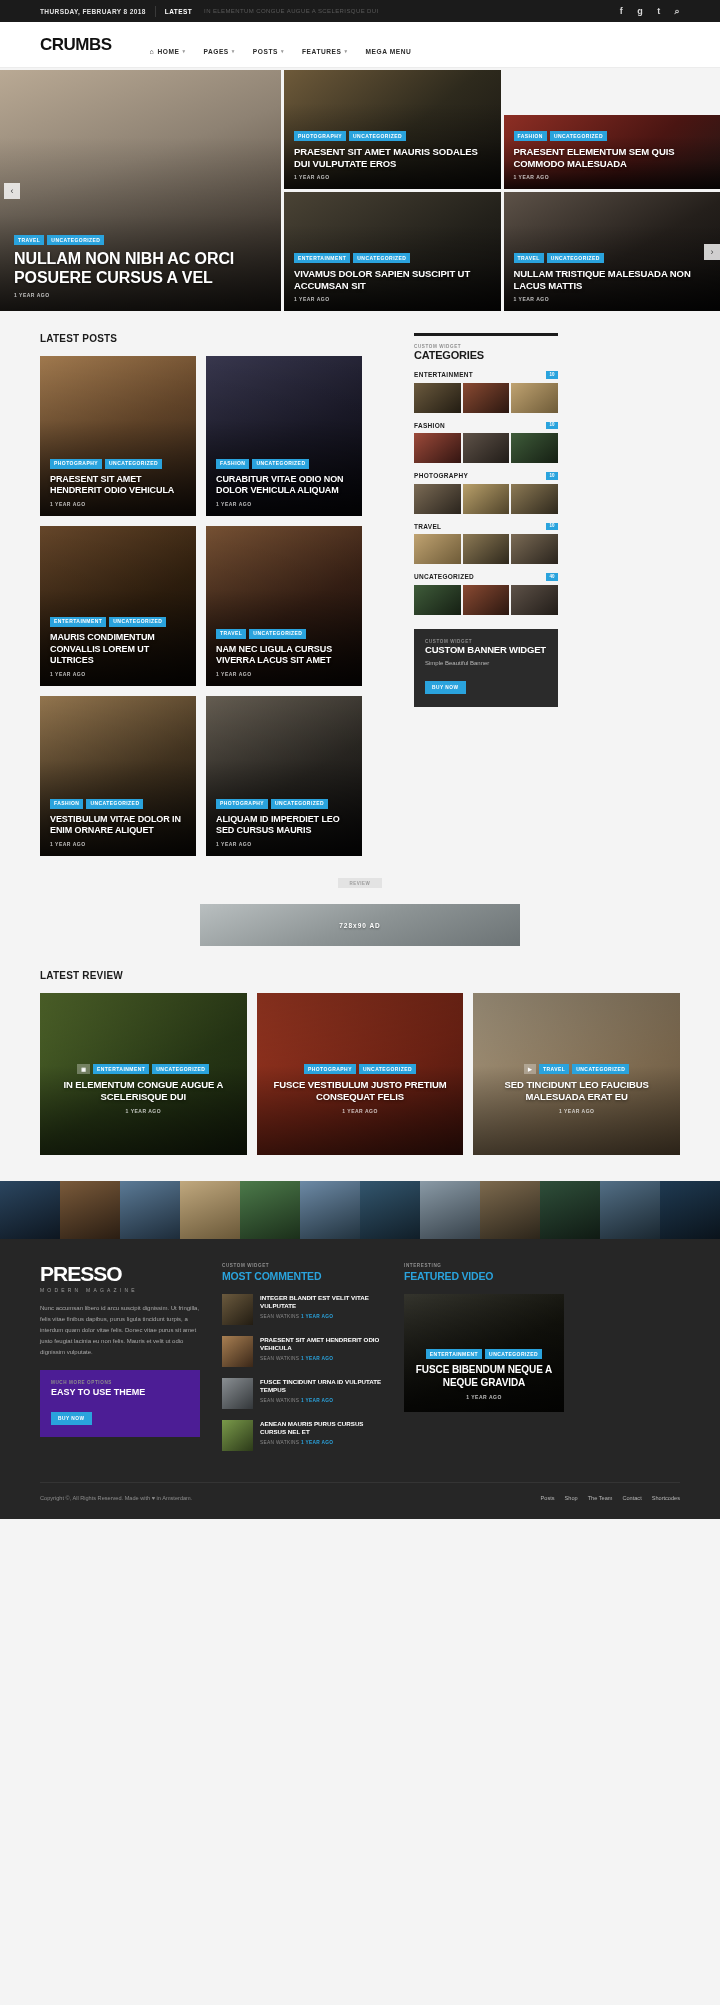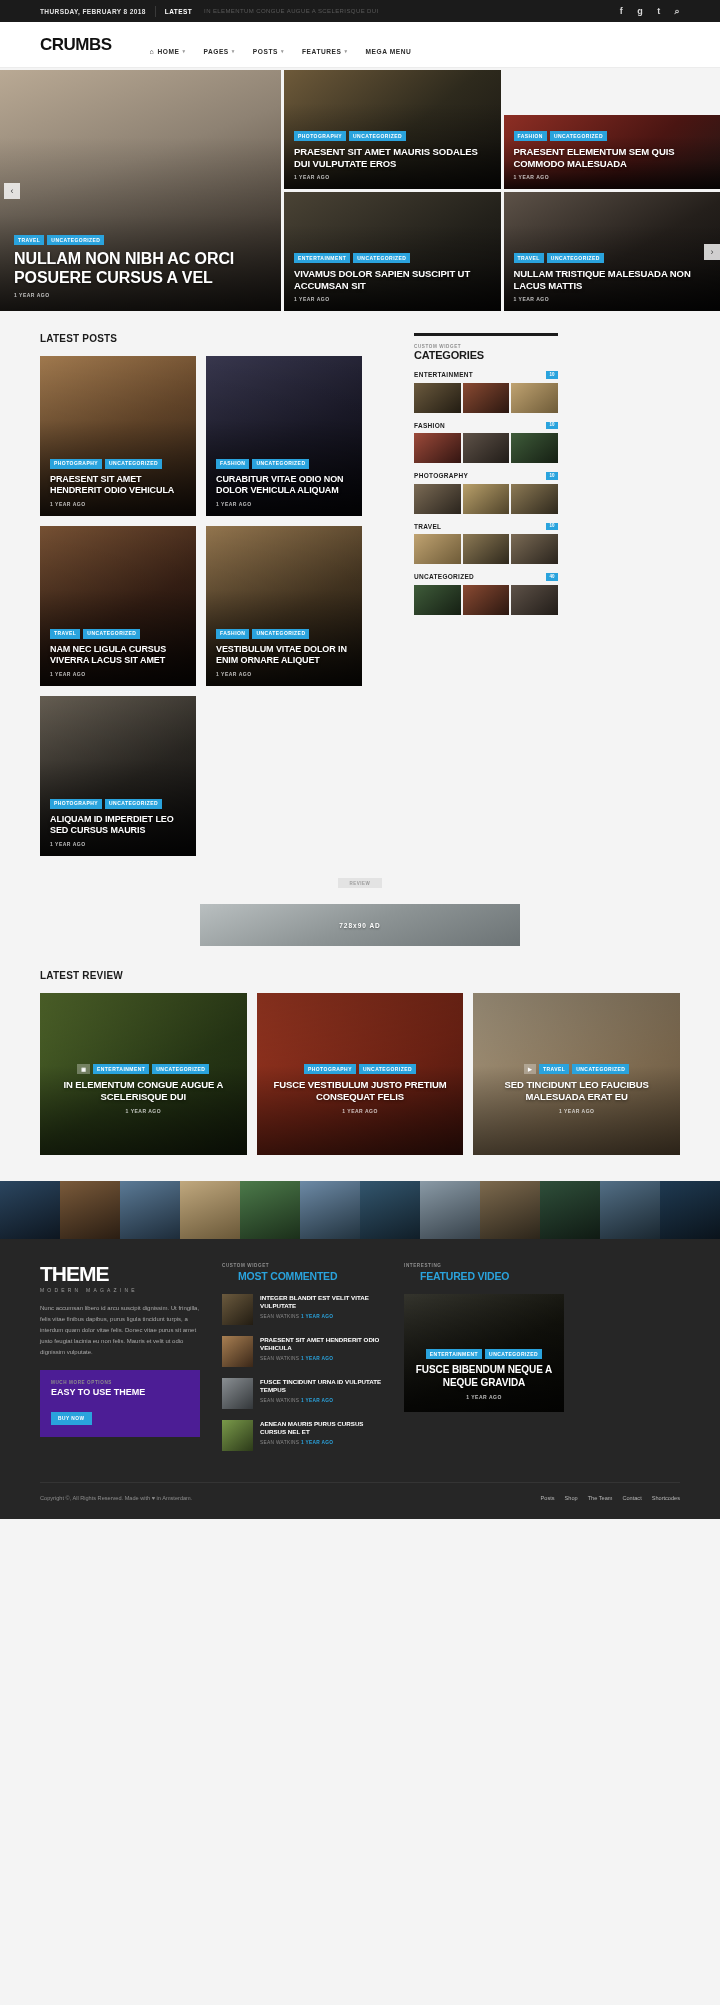--- a/index.html
+++ b/index.html
@@ -203,21 +203,21 @@
   .f-cols { display: flex; gap: 22px; }
   .f-about { width: 160px; }
   .f-logo { color: #fff; font-size: 21px; font-weight: bold; letter-spacing: -1px; line-height: 1; }
   .f-logo-sub { color: #9c9c9c; font-size: 5px; letter-spacing: 3.2px; margin-top: 3px; margin-bottom: 10px; }
   .f-about p { color: #a8a8a8; font-size: 6px; line-height: 1.85; }
   .f-promo { background: #4c1d95; padding: 10px 11px 12px; margin-top: 12px; }
   .f-promo .wsub { color: #8c8c8c; }
   .f-promo h4 { color: #fff; font-size: 9px; font-weight: bold; margin: 2px 0 9px; text-transform: uppercase; }
   .f-col { width: 160px; }
   .f-wsub { font-size: 4.6px; letter-spacing: .6px; color: #8f8f8f; text-transform: uppercase; font-weight: bold; }
-  .f-wtitle { font-size: 10.5px; font-weight: bold; color: #2aa3dd; margin: 2px 16px 12px; text-transform: uppercase; letter-spacing: -.2px;}
+  .f-wtitle { font-size: 10.5px; font-weight: bold; color: #2aa3dd; margin: 2px 0 12px; text-transform: uppercase; letter-spacing: -.2px;}
   .cmt { display: flex; gap: 7px; margin-bottom: 11px; }
   .cmt-thumb { width: 31px; height: 31px; flex: 0 0 31px; }
   .ct1{background:linear-gradient(140deg,#6b5a3e,#221c12)} .ct2{background:linear-gradient(140deg,#a87f52,#3a2718)}
   .ct3{background:linear-gradient(140deg,#8a8f93,#33373a)} .ct4{background:linear-gradient(140deg,#7a9a4a,#2c3a19)}
   .cmt-body h5 { color: #fff; font-size: 6.2px; font-weight: bold; line-height: 1.35; text-transform: uppercase; }
   .cmt-meta { color: #8a8a8a; font-size: 4.8px; margin-top: 3px; letter-spacing: .3px; text-transform: uppercase;}
   .cmt-meta b { color: #2aa3dd; }
   .vid { height: 118px; position: relative; background: linear-gradient(150deg,#3a3a32,#16160f 55%,#0b0b07); overflow:hidden;}
   .vid::after { content:""; position:absolute; inset:0; background: linear-gradient(to top, rgba(0,0,0,.75), rgba(0,0,0,.1)); }
   .vid .cap { bottom: 12px; text-align: center; left: 10px; right: 10px; }
@@ -358,20 +358,30 @@
             <div class="gcard g2">
               <div class="cap">
                   <div class="badges">
                 <span class="badge">FASHION</span>
                 <span class="badge">UNCATEGORIZED</span>
                   </div>
                 <h3>CURABITUR VITAE ODIO NON DOLOR VEHICULA ALIQUAM</h3>
                 <div class="meta">1 YEAR AGO</div>
                 </div>
             </div>
+            <div class="gcard g3">
+              <div class="cap">
+                  <div class="badges">
+                <span class="badge">ENTERTAINMENT</span>
+                <span class="badge">UNCATEGORIZED</span>
+                  </div>
+                <h3>MAURIS CONDIMENTUM CONVALLIS LOREM UT ULTRICES</h3>
+                <div class="meta">1 YEAR AGO</div>
+                </div>
+            </div>
             <div class="gcard g4">
               <div class="cap">
                   <div class="badges">
                 <span class="badge">TRAVEL</span>
                 <span class="badge">UNCATEGORIZED</span>
                   </div>
                 <h3>NAM NEC LIGULA CURSUS VIVERRA LACUS SIT AMET</h3>
                 <div class="meta">1 YEAR AGO</div>
                 </div>
             </div>
@@ -454,20 +464,26 @@
                 <span class="cat-count">40</span>
               </div>
               <div class="cat-thumbs">
                 <div class="t-g"></div>
                   <div class="t-b"></div>
                   <div class="t-d"></div>
               </div>
             </div>
           </div>
 
+          <div class="widget banner-widget">
+            <div class="wsub">CUSTOM WIDGET</div>
+            <div class="wtitle">CUSTOM BANNER WIDGET</div>
+            <p>Simple Beautiful Banner</p>
+            <button class="btn-blue">BUY NOW</button>
+          </div>
         </div>
       </div>
 
       <button class="loadmore">REVIEW</button>
       <div class="adbox">728x90 AD</div>
 
       <div class="review-sec">
         <div class="sec-title">LATEST REVIEW</div>
         <div class="rev-grid">
           <div class="rcard r1">
@@ -519,21 +535,21 @@
       <div class="s10"></div>
       <div class="s11"></div>
       <div class="s12"></div>
     </div>
   </div>
 
   <div class="footer">
     <div class="inner">
       <div class="f-cols">
         <div class="f-about">
-          <div class="f-logo">THEME</div>
+          <div class="f-logo">PRESSO</div>
           <div class="f-logo-sub">MODERN MAGAZINE</div>
           <p>Nunc accumsan libero id arcu suscipit dignissim. Ut fringilla, felis vitae finibus dapibus, purus ligula tincidunt turpis, a interdum quam dolor vitae felis. Donec vitae purus sit amet justo feugiat lacinia eu non felis. Mauris et velit ut odio dignissim vulputate.</p>
           <div class="f-promo">
             <div class="wsub">MUCH MORE OPTIONS</div>
             <h4>EASY TO USE THEME</h4>
             <button class="btn-blue">BUY NOW</button>
           </div>
         </div>
 
         <div class="f-col">

